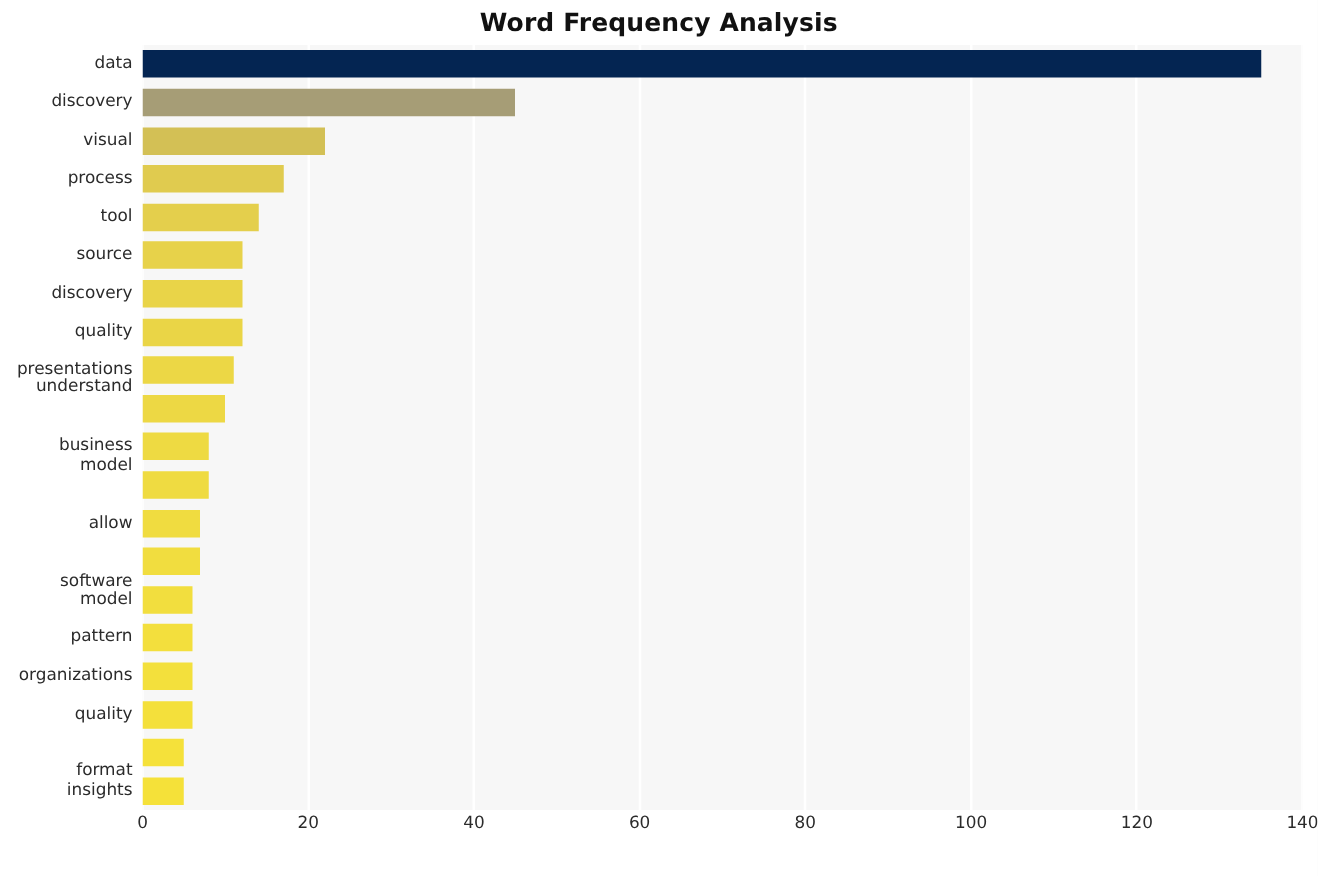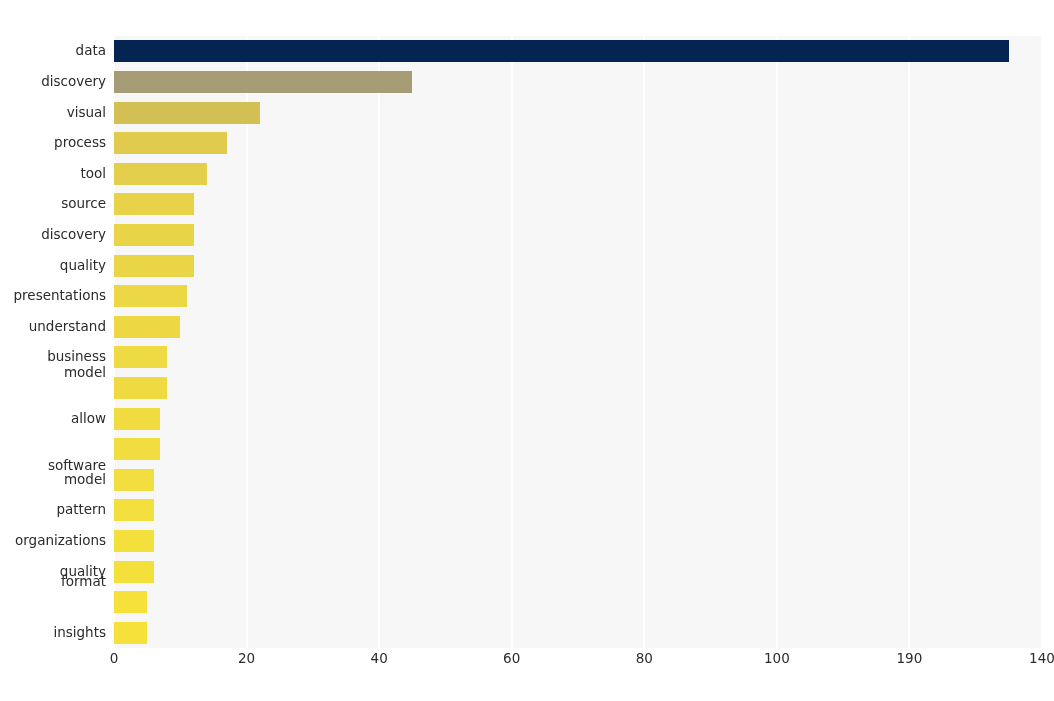--- a/index.html
+++ b/index.html
@@ -105,20 +105,21 @@
     text-align: center;
     font-size: 14px;
     color: #2b2b2b;
   }
 </style>
 </head>
 <body>
 
 <div id="chart-figure">
 
+  <div id="chart-title">Word Frequency Analysis</div>
 
   <div id="plot-area">
     <div id="gridlines">
         <div class="gridline" style="left: -1px;"></div>
         <div class="gridline" style="left: 131.571px;"></div>
         <div class="gridline" style="left: 264.143px;"></div>
         <div class="gridline" style="left: 396.714px;"></div>
         <div class="gridline" style="left: 529.286px;"></div>
         <div class="gridline" style="left: 661.857px;"></div>
         <div class="gridline" style="left: 794.429px;"></div>
@@ -151,38 +152,38 @@
   <div id="y-axis-labels">
       <div class="ytick" style="top: 6.3px;">data</div>
       <div class="ytick" style="top: 36.9px;">discovery</div>
       <div class="ytick" style="top: 67.5px; padding-left: 32px;">visual</div>
       <div class="ytick" style="top: 98.1px;">process</div>
       <div class="ytick" style="top: 128.7px;">tool</div>
       <div class="ytick" style="top: 159.3px;">source</div>
       <div class="ytick" style="top: 189.9px;">discovery</div>
       <div class="ytick" style="top: 220.5px;">quality</div>
       <div class="ytick" style="top: 251.1px;">presentations</div>
-      <div class="ytick" style="top: 282px; text-align: right;">understand</div>
+      <div class="ytick" style="top: 265px; text-align: right;">understand</div>
       <div class="ytick" style="top: 312.3px;">business</div>
       <div class="ytick" style="top: 328px;">model</div>
       <div class="ytick" style="top: 373.5px;">allow</div>
       <div class="ytick" style="top: 421px;">software</div>
       <div class="ytick" style="top: 434.7px;">model</div>
       <div class="ytick" style="top: 465.3px;">pattern</div>
       <div class="ytick" style="top: 495.9px;">organizations</div>
       <div class="ytick" style="top: 526.5px;">quality</div>
-      <div class="ytick" style="top: 537px;">format</div>
+      <div class="ytick" style="top: 572px;">format</div>
       <div class="ytick" style="top: 587.7px;">insights</div>
     </div>
 
   <div id="x-axis-labels">
       <div class="xtick" style="left: 114px;">0</div>
       <div class="xtick" style="left: 246.571px;">20</div>
       <div class="xtick" style="left: 379.143px;">40</div>
       <div class="xtick" style="left: 511.714px;">60</div>
       <div class="xtick" style="left: 644.286px;">80</div>
       <div class="xtick" style="left: 776.857px;">100</div>
-      <div class="xtick" style="left: 909.429px;">190</div>
+      <div class="xtick" style="left: 909.429px;">120</div>
       <div class="xtick" style="left: 1042px;">140</div>
     </div>
 
 
 </div>
 
 </body></html>

